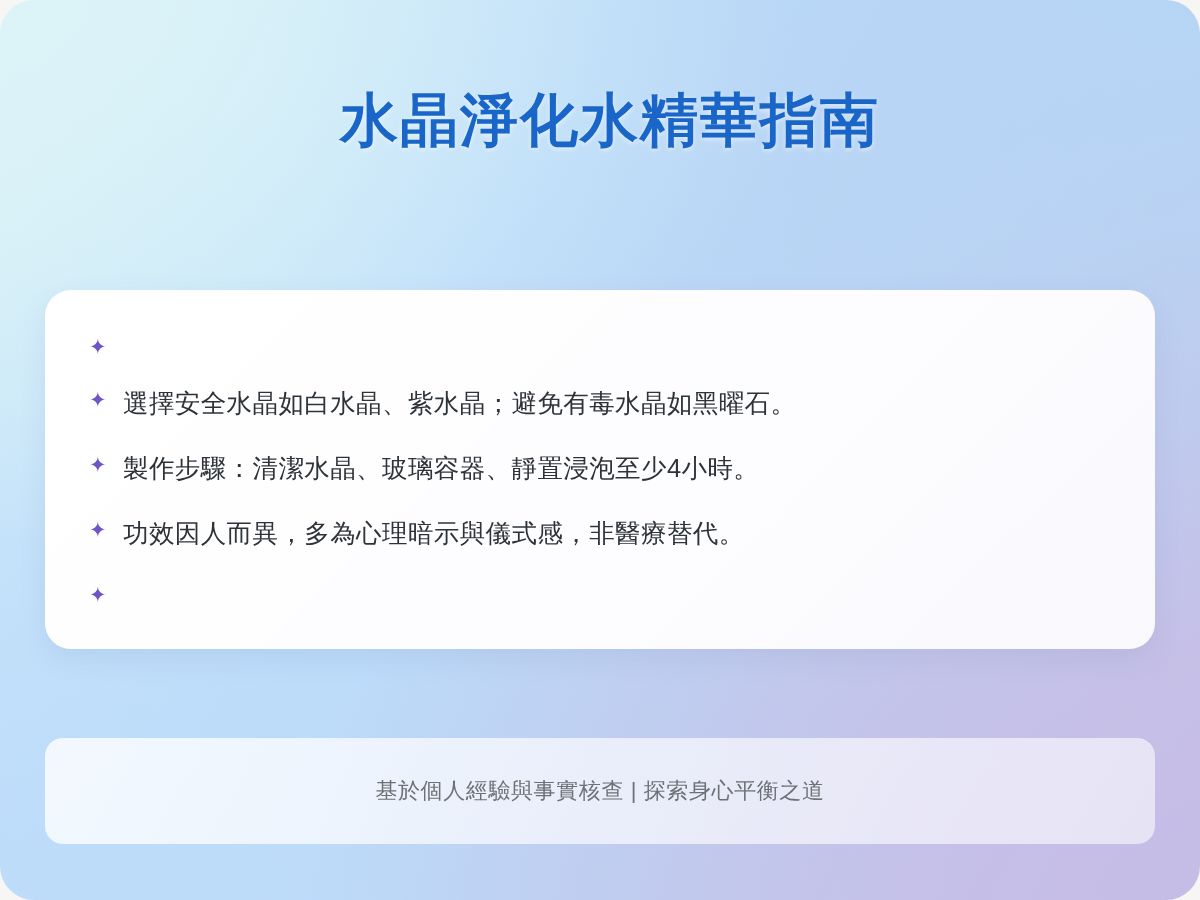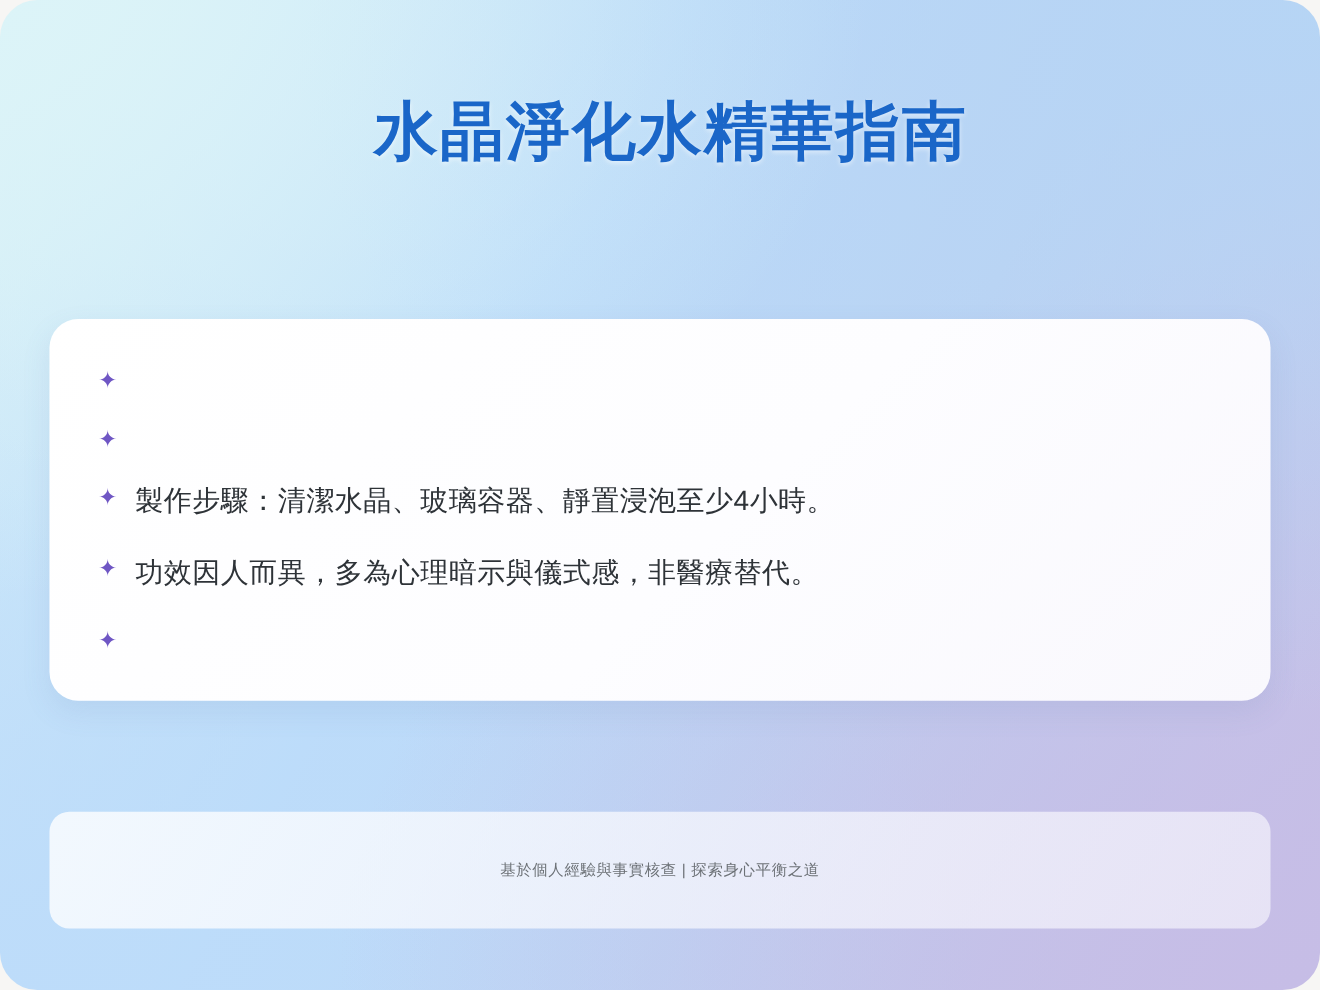--- a/index.html
+++ b/index.html
@@ -102,21 +102,21 @@
     width: 1110px;
     height: 106px;
     box-sizing: border-box;
     display: flex;
     align-items: center;
     justify-content: center;
     border-radius: 18px;
     background: linear-gradient(120deg, rgba(255,255,255,0.80) 0%, rgba(250,250,254,0.72) 50%, rgba(247,246,253,0.66) 100%);
   }
   .footer-text {
-    font-size: 14px;
+    font-size: 22px;
     letter-spacing: 0.6px;
     color: #6c7176;
   }
 </style>
 </head>
 <body>
 
 <div class="poster">
 
   <div class="header">
@@ -125,20 +125,21 @@
 
   <div class="card">
     <ul class="bullet-list">
 
       <li class="bullet-item">
         <span class="bullet-marker">✦</span>
       </li>
 
       <li class="bullet-item">
         <span class="bullet-marker">✦</span>
+        <span class="bullet-text">選擇安全水晶如白水晶、紫水晶；避免有毒水晶如黑曜石。</span>
       </li>
 
       <li class="bullet-item">
         <span class="bullet-marker">✦</span>
         <span class="bullet-text">製作步驟：清潔水晶、玻璃容器、靜置浸泡至少4小時。</span>
       </li>
 
       <li class="bullet-item">
         <span class="bullet-marker">✦</span>
         <span class="bullet-text">功效因人而異，多為心理暗示與儀式感，非醫療替代。</span>

